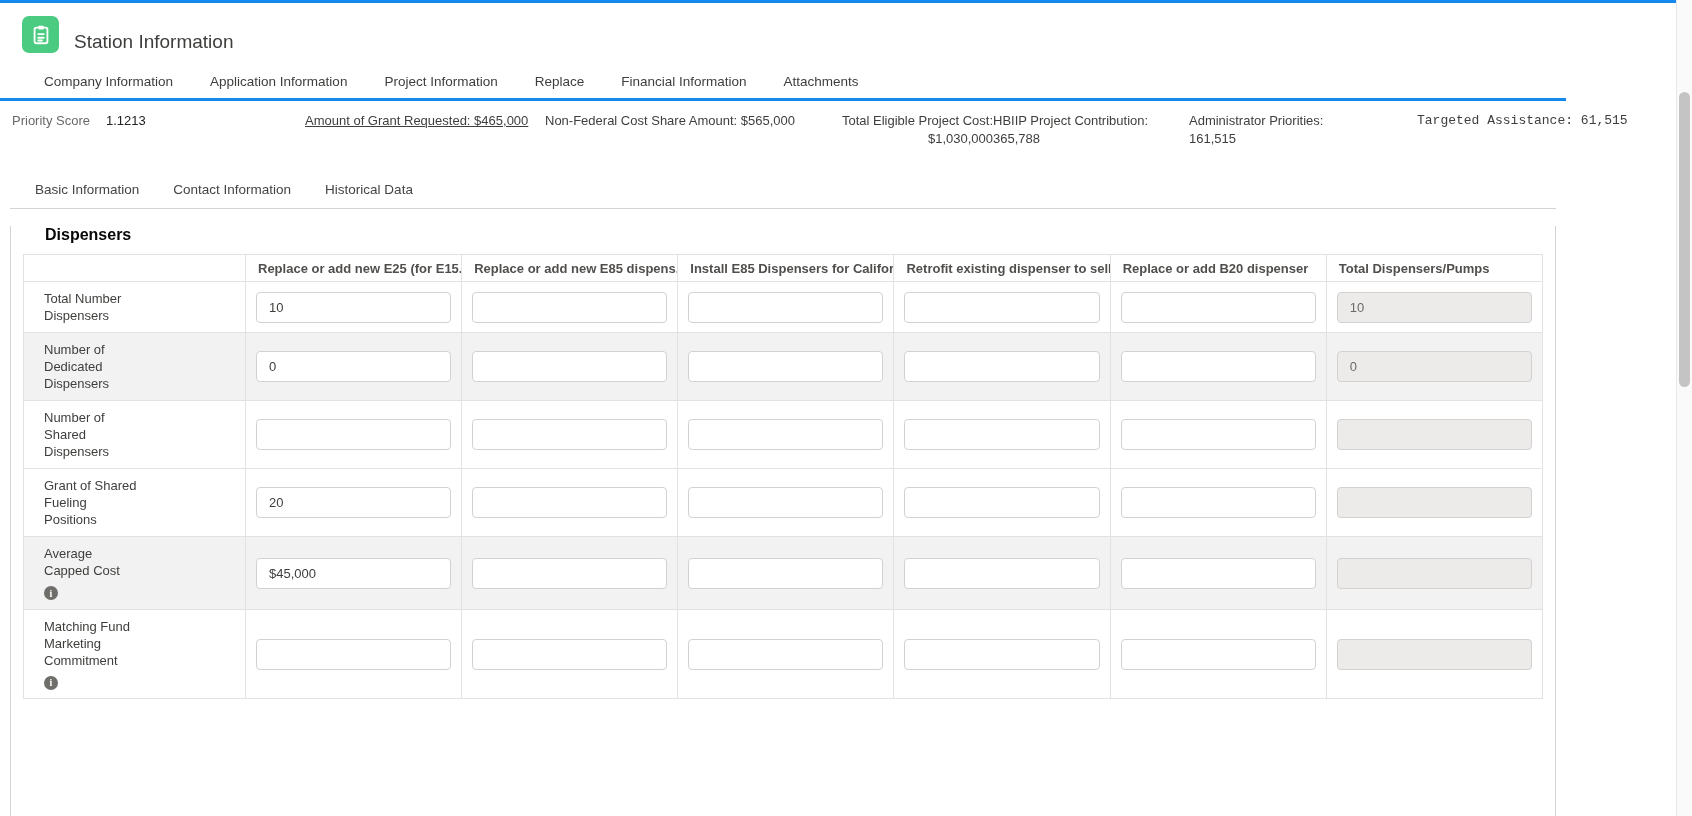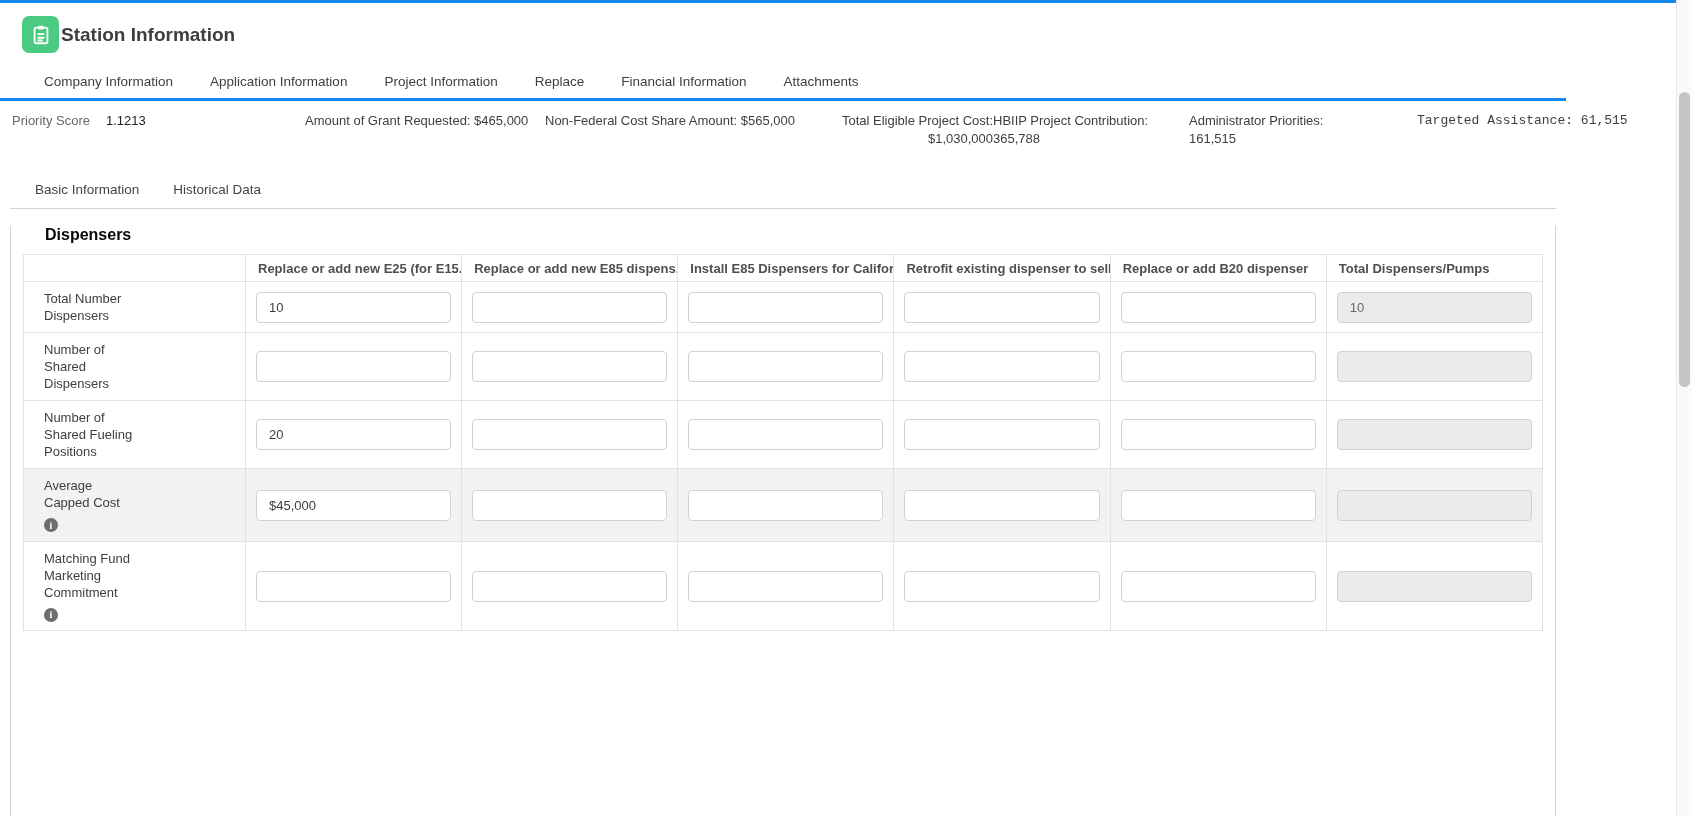--- a/index.html
+++ b/index.html
@@ -9,37 +9,37 @@
     font-family: "Liberation Sans", sans-serif;
     background: #ffffff;
     overflow: hidden;
     position: relative;
     color: #3e3e3c;
   }
   .top-accent { position: absolute; top: 0; left: 0; width: 100%; height: 3px; background: #1589ee; z-index: 5; }
   .page { width: 1566px; padding-top: 3px; }
 
   
-  .app-header { display: flex; align-items: center; gap: 2px; padding: 13px 22px 12px 22px; font-weight: bold; }
+  .app-header { display: flex; align-items: flex-end; gap: 15px; padding: 13px 22px 12px 22px; }
   .app-icon { width: 37px; height: 37px; background: #4bca81; border-radius: 7px; display: flex; align-items: center; justify-content: center; flex: none; }
   .app-title { font-size: 19px; color: #3e3e3c; }
 
   
   .nav-tabs { display: flex; gap: 37px; padding: 0 24px 0 44px; height: 33px; align-items: center; }
   .nav-tab { font-size: 13.5px; color: #3e3e3c; cursor: pointer; white-space: nowrap; }
   .accent-bar { height: 3px; background: #1589ee; }
 
   
   .summary { display: flex; align-items: flex-start; padding: 11px 14px 9px 12px; font-size: 13px; color: #3e3e3c; line-height: 1.35; }
   .priority { display: flex; align-items: center; gap: 16px; width: 293px; flex: none; }
   .priority-label { color: #6b6967; }
   .priority-value { color: #222; }
   .metric { line-height: 1.4; }
   .metric > div { white-space: nowrap; }
-  .metric:nth-child(1) { width: 240px; flex: none; }
+  .metric:nth-child(1) { width: 240px; flex: none; text-decoration: underline; }
   .metric:nth-child(2) { width: 252px; flex: none; }
   .metric:nth-child(3) { width: 196px; flex: none; text-align: right; }
   .metric:nth-child(4) { width: 196px; flex: none; }
   .metric:nth-child(5) { width: 228px; flex: none; }
   .metric:nth-child(6) { margin-left: auto; text-align: right; font-family: Liberation Mono, monospace; }
 
   
   .panel-wrap { margin: 14px 10px 0 10px; }
   .subtabs { display: flex; border-bottom: 1px solid #d4d4d4; padding: 0 0 0 8px; }
   .subtab { font-size: 13.5px; color: #444; padding: 11px 17px; cursor: pointer; white-space: nowrap; background: transparent; }
@@ -138,20 +138,21 @@
         </div>
         <div class="metric">
           <div>Targeted Assistance: 61,515</div>
         </div>
       </div>
   </div>
 
   <div class="panel-wrap">
     <div class="subtabs">
         <div class="subtab">Basic Information</div>
+        <div class="subtab">Contact Information</div>
         <div class="subtab">Historical Data</div>
       </div>
     <div class="panel">
       <div class="section-title">Dispensers</div>
       <table class="disp">
         <colgroup>
           <col class="c-label">
             <col>
             <col>
             <col>
@@ -187,20 +188,43 @@
               <td>
                 <input class="cell-input" style="">
               </td>
               <td>
                 <input class="cell-input" style="">
               </td>
               <td>
                 <input class="cell-input total" disabled="" value="10" style="">
               </td>
             </tr>
+            <tr class="alt">
+              <td class="rowlabel">
+                <span class="lbl">Number of Dedicated Dispensers</span>
+              </td>
+              <td>
+                <input class="cell-input" value="0" style="">
+              </td>
+              <td>
+                <input class="cell-input" style="">
+              </td>
+              <td>
+                <input class="cell-input" style="">
+              </td>
+              <td>
+                <input class="cell-input" style="">
+              </td>
+              <td>
+                <input class="cell-input" style="">
+              </td>
+              <td>
+                <input class="cell-input total" disabled="" value="0" style="">
+              </td>
+            </tr>
             <tr>
               <td class="rowlabel">
                 <span class="lbl">Number of Shared Dispensers</span>
               </td>
               <td>
                 <input class="cell-input" style="">
               </td>
               <td>
                 <input class="cell-input" style="">
               </td>
@@ -212,21 +236,21 @@
               </td>
               <td>
                 <input class="cell-input" style="">
               </td>
               <td>
                 <input class="cell-input total" disabled="" style="">
               </td>
             </tr>
             <tr>
               <td class="rowlabel">
-                <span class="lbl">Number of Shared Fueling Positions</span>
+                <span class="lbl">Grant of Shared Fueling Positions</span>
               </td>
               <td>
                 <input class="cell-input" value="20" style="">
               </td>
               <td>
                 <input class="cell-input" style="">
               </td>
               <td>
                 <input class="cell-input" style="">
               </td>

